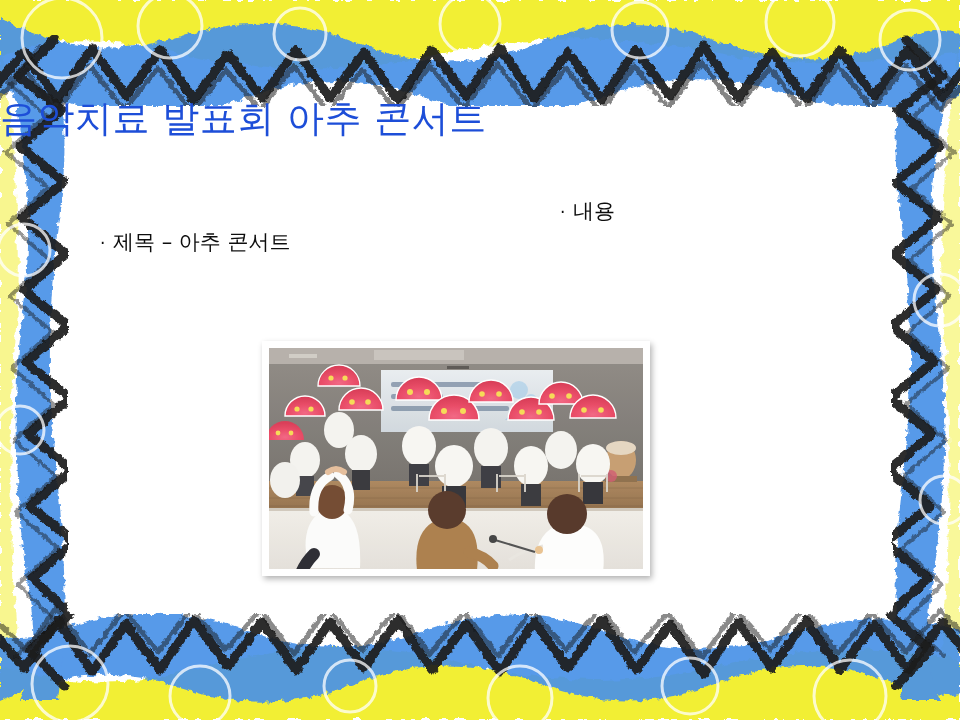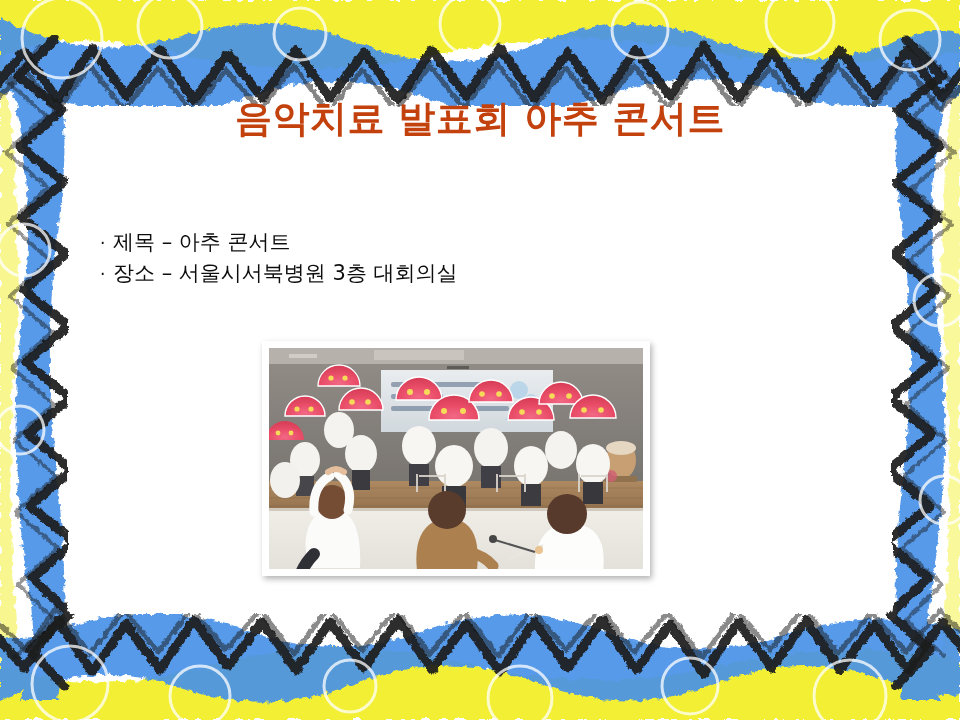--- a/index.html
+++ b/index.html
@@ -31,26 +31,26 @@
   .content {
     position: absolute;
     inset: 0;
   }
 
   .slide-title {
     position: absolute;
     left: 0;
     right: 0;
     top: 96px;
-    text-align: center;
+    text-align: left;
     font-size: 37px;
     line-height: 46px;
-    color: #c2410c;
+    color: #1d4ed8;
     letter-spacing: 0.5px;
-    font-weight: 700;
+    font-weight: 400;
     white-space: nowrap;
   }
 
   .col-left {
     position: absolute;
     left: 100px;
     top: 227px;
     width: 440px;
   }
   .col-right {
@@ -181,26 +181,26 @@
   </div>
 
   <div class="content">
 
     <div class="slide-title">음악치료 발표회 아추 콘서트</div>
 
     <div class="col-left">
       <div class="tline">
         <span class="bullet-dot">·</span><span>제목 – 아추 콘서트</span>
       </div>
+    </div>
+
+    <div class="col-right">
       <div class="tline">
-        <span class="bullet-dot">·</span><span>장소 – 서울시서북병원 3층 대회의실</span>
+        <span class="bullet-dot">·</span><span>내용</span>
       </div>
-    </div>
-
-    <div class="col-right">
     </div>
 
     <div class="photo-frame">
       <div class="photo-inner">
         <svg viewBox="0 0 374 221" preserveAspectRatio="none" xmlns="http://www.w3.org/2000/svg">
           <defs>
             <linearGradient id="wallG" x1="0" y1="0" x2="0" y2="1">
               <stop offset="0%" stop-color="#8c8781"></stop>
               <stop offset="100%" stop-color="#6e6a65"></stop>
             </linearGradient>

